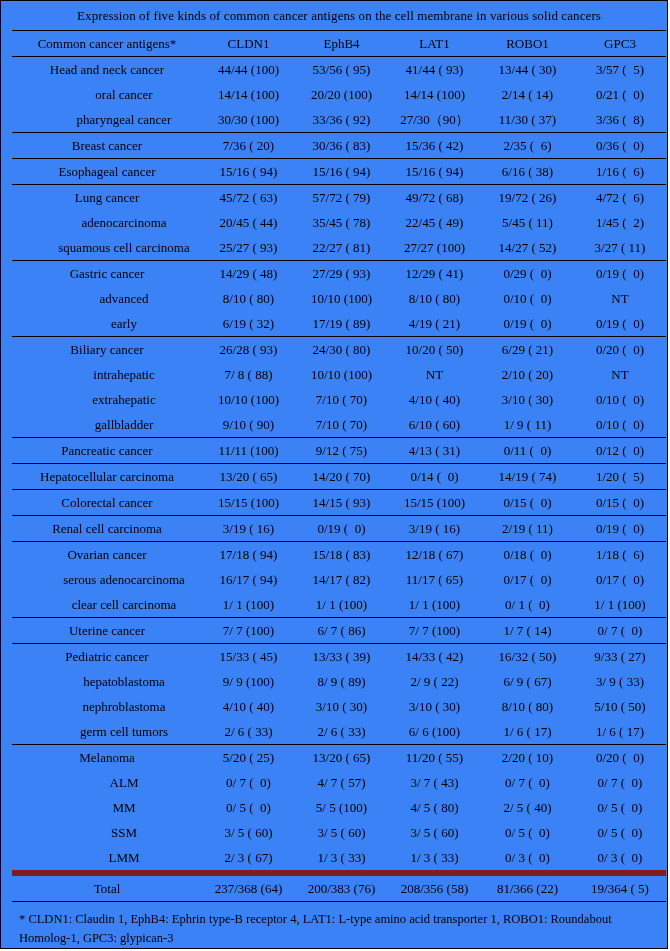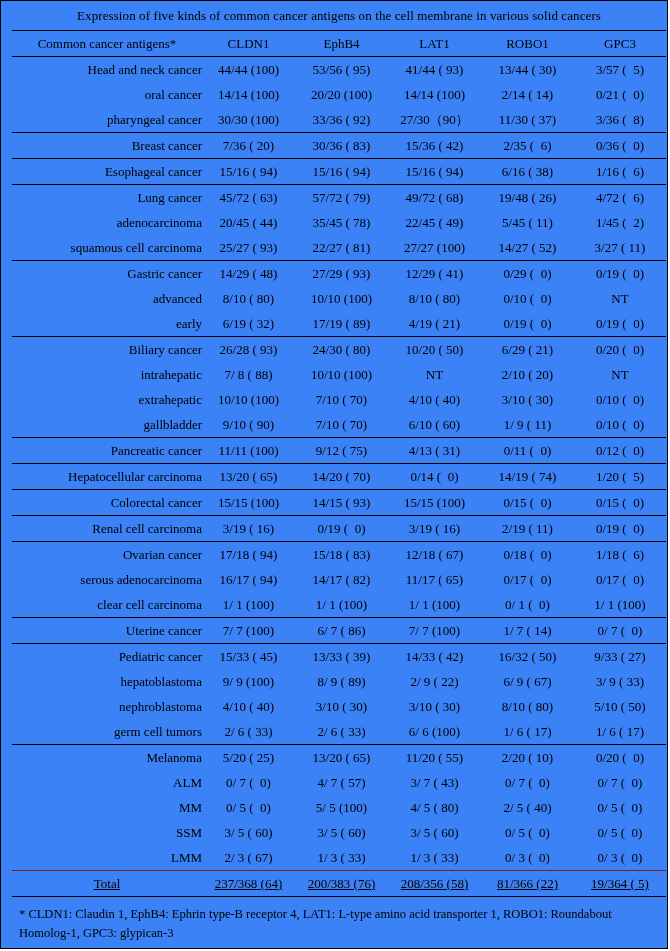--- a/index.html
+++ b/index.html
@@ -43,36 +43,35 @@
     overflow: hidden;
     vertical-align: middle;
   }
   thead th {
     border-top: 1px solid #000;
     border-bottom: 1px solid #000;
     text-align: center;
   }
   thead th:first-child { text-align: center; }
   td.label {
-    text-align: right;
+    text-align: center;
     padding-left: 12px;
   }
   td.label.sub {
     padding-left: 34px;
   }
   td.val {
     text-align: center;
   }
   tr.sep td {
     border-top: 1px solid #000;
   }
   tr.total td {
-    border-top: 1px solid #7f1d1d;
+    border-top: 6px solid #7f1d1d;
     border-bottom: 1px solid #000;
-    text-decoration: underline;
   }
   tr.total td.label {
     text-align: center;
     padding-left: 0;
   }
   .footnote {
     font-size: 12.5px;
     line-height: 1.55;
     margin: 8px 8px 0 8px;
   }
@@ -141,21 +140,21 @@
           <td class="val">15/16 ( 94)</td>
           <td class="val">15/16 ( 94)</td>
           <td class="val">6/16 ( 38)</td>
           <td class="val">1/16 (  6)</td>
         </tr>
         <tr class="sep">
           <td class="label">Lung cancer</td>
           <td class="val">45/72 ( 63)</td>
           <td class="val">57/72 ( 79)</td>
           <td class="val">49/72 ( 68)</td>
-          <td class="val">19/48 ( 26)</td>
+          <td class="val">19/72 ( 26)</td>
           <td class="val">4/72 (  6)</td>
         </tr>
         <tr>
           <td class="label sub">adenocarcinoma</td>
           <td class="val">20/45 ( 44)</td>
           <td class="val">35/45 ( 78)</td>
           <td class="val">22/45 ( 49)</td>
           <td class="val">5/45 ( 11)</td>
           <td class="val">1/45 (  2)</td>
         </tr>

